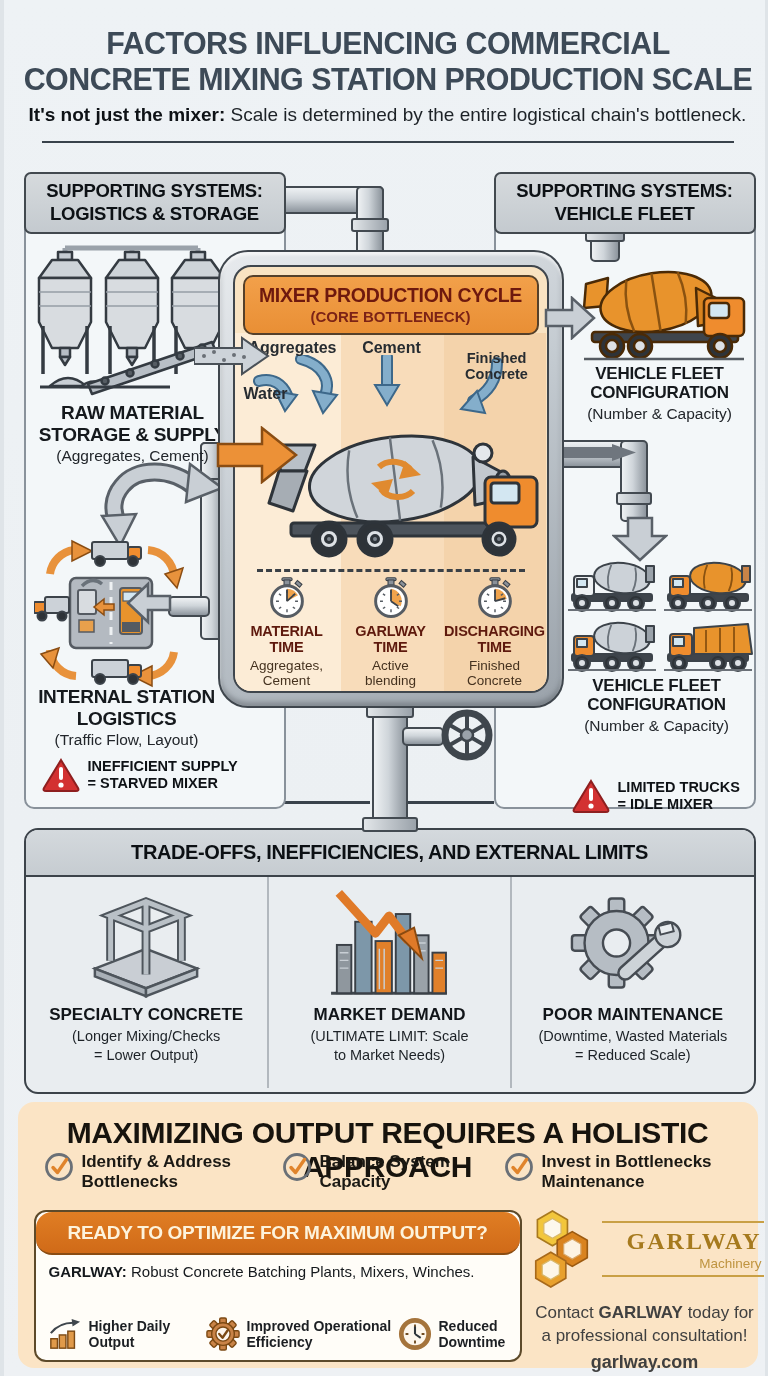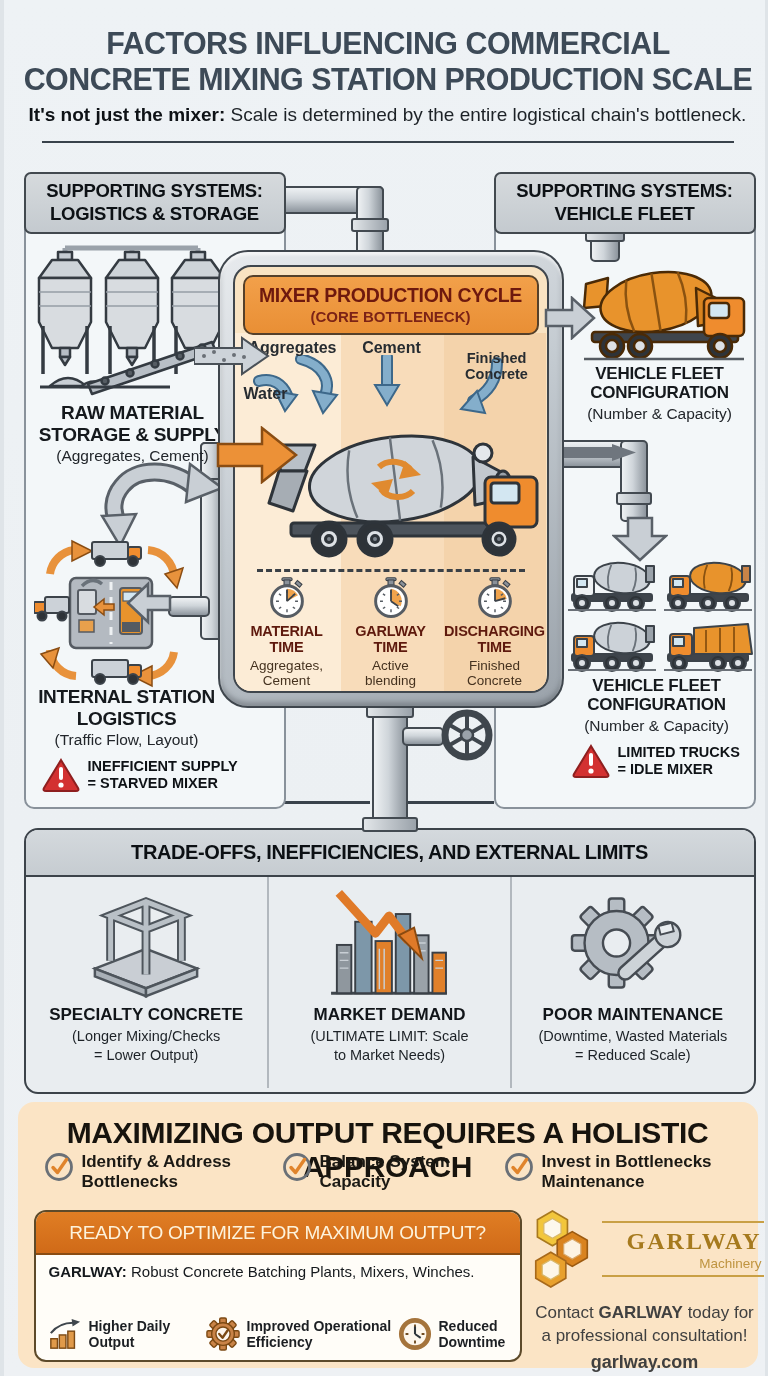--- a/index.html
+++ b/index.html
@@ -68,21 +68,21 @@
 
   
   .holistic{background:#fbe4c5;border-radius:16px;z-index:9;}
   .hol-title{text-align:center;font-size:30px;font-weight:700;color:#17130d;margin-top:14px;letter-spacing:-0.3px;}
   .checks{position:absolute;left:26px;right:8px;top:50px;display:flex;}
   .check-item{display:flex;gap:8px;align-items:flex-start;}
   .check-text{font-size:17px;font-weight:700;color:#1b1914;line-height:1.18;}
   .cta-card{position:absolute;left:16px;top:108px;width:484px;height:148px;background:#fffdf8;
     border:2px solid #5d4a2a;border-radius:12px;overflow:hidden;}
   .cta-header{height:41px;background:linear-gradient(180deg,#e07e24,#d06a18);border-bottom:2px solid #8a4c12;
-    display:flex;align-items:center;justify-content:center;font-size:19px;font-weight:400;color:#fdf3dc;letter-spacing:-0.3px;}
+    display:flex;align-items:center;justify-content:center;font-size:19px;font-weight:700;color:#fdf3dc;letter-spacing:-0.3px;border-radius:16px;}
   .cta-body{padding:7px 13px 0;font-size:15px;color:#15191d;line-height:1.28;}
   .cta-body .b{font-weight:700;}
   .benefits{position:absolute;left:12px;right:6px;bottom:9px;display:flex;}
   .benefit{display:flex;align-items:center;gap:7px;}
   .benefit-text{font-size:14px;font-weight:700;color:#1c1f23;line-height:1.15;}
   .brand{position:absolute;left:508px;top:104px;width:238px;}
   .brand-logo{display:flex;align-items:center;}
   .wordmark{flex:1;border-top:2px solid #c9a045;border-bottom:2px solid #c9a045;padding:5px 2px 4px;text-align:right;}
   .brand-name{font-family:"Liberation Serif", serif;font-size:24px;font-weight:700;color:#a67a1e;letter-spacing:2px;}
   .brand-tag{font-size:13.5px;color:#bf9440;margin-top:1px;}
@@ -376,21 +376,21 @@
       <path d="M2 56 h88" stroke="#6a7077"></path>
     </g>
   </svg>
 
   <div class="abs side-label sm" style="left:548px;top:676px;width:210px">
     <div class="l1">VEHICLE FLEET</div>
     <div class="l1">CONFIGURATION</div>
     <div class="sub">(Number &amp; Capacity)</div>
   </div>
 
-  <div class="abs warn-row" style="left:568px;top:744px;width:190px">
+  <div class="abs warn-row" style="left:568px;top:779px;width:190px">
     <svg width="38" height="34" viewBox="0 0 38 34">
       <path d="M19 2 L36 30 Q37.5 33 34 33 L4 33 Q0.5 33 2 30 Z" fill="#d33131" stroke="#8e1f1f" stroke-width="2"></path>
       <rect x="17" y="9" width="4" height="13" rx="2" fill="#fff"></rect>
         <circle cx="19" cy="27" r="2.6" fill="#fff"></circle>
     </svg>
     <div class="warn-text">
       <div>LIMITED TRUCKS</div>
       <div>= IDLE MIXER</div>
     </div>
   </div>

